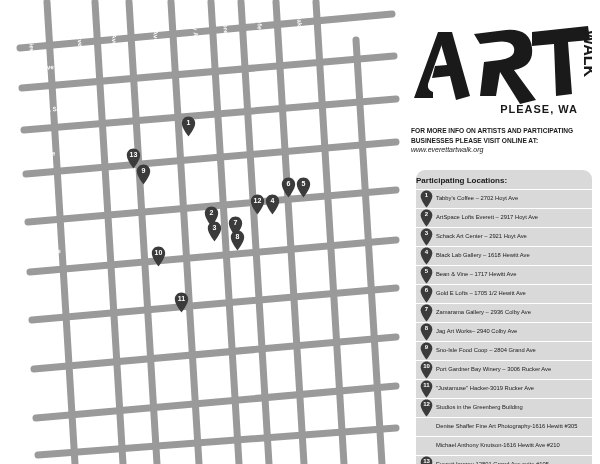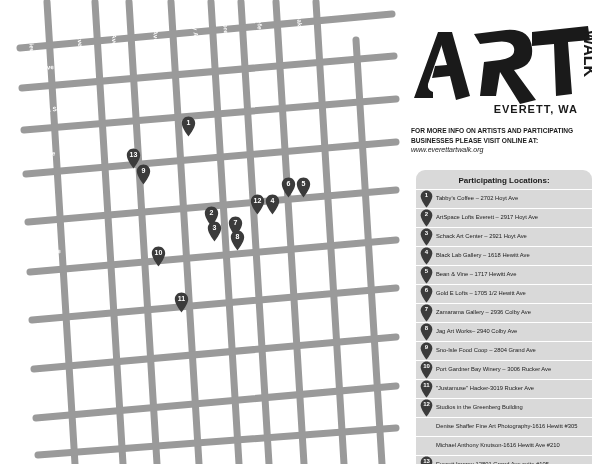--- a/index.html
+++ b/index.html
@@ -116,21 +116,20 @@
   #legend {
     position: absolute;
     left: 416px;
     top: 170px;
     width: 176px;
     background: #d9d9d9;
     border-radius: 9px;
     padding: 6px 0 8px 0;
   }
   #legend-title {
-    text-align: center;
     font-size: 8px;
     font-weight: bold;
     color: #1a1a1a;
     margin-bottom: 4px;
   }
   .legend-row {
     position: relative;
     display: flex;
     align-items: center;
     min-height: 15px;
@@ -319,21 +318,21 @@
 
           <path d="M66 12 L98 8 Q122 6 124 26 Q126 44 106 48 L128 78 L112 82 L92 50 L88 74 L72 74 L76 40 L92 38 Q108 36 106 26 Q104 18 88 20 L72 22 Z"></path>
 
           <path d="M124 10 L180 4 L182 18 L160 20 L164 72 L148 74 L146 22 L124 24 Z"></path>
         </g>
 
         <g fill="#1a1a1a" font-family="Liberation Sans, sans-serif" font-weight="bold">
           <text transform="translate(176,8) rotate(90)" font-size="16" letter-spacing="0">WALK</text>
         </g>
       </svg>
-      <div id="logo-city">EVERETT, WA</div>
+      <div id="logo-city">PLEASE, WA</div>
     </div>
 
     <div id="info-text">
       <span>FOR MORE INFO ON ARTISTS AND PARTICIPATING</span><br>
       <span>BUSINESSES PLEASE VISIT ONLINE AT:</span>
       <span id="info-url">www.everettartwalk.org</span>
     </div>
 
   </div>
 

